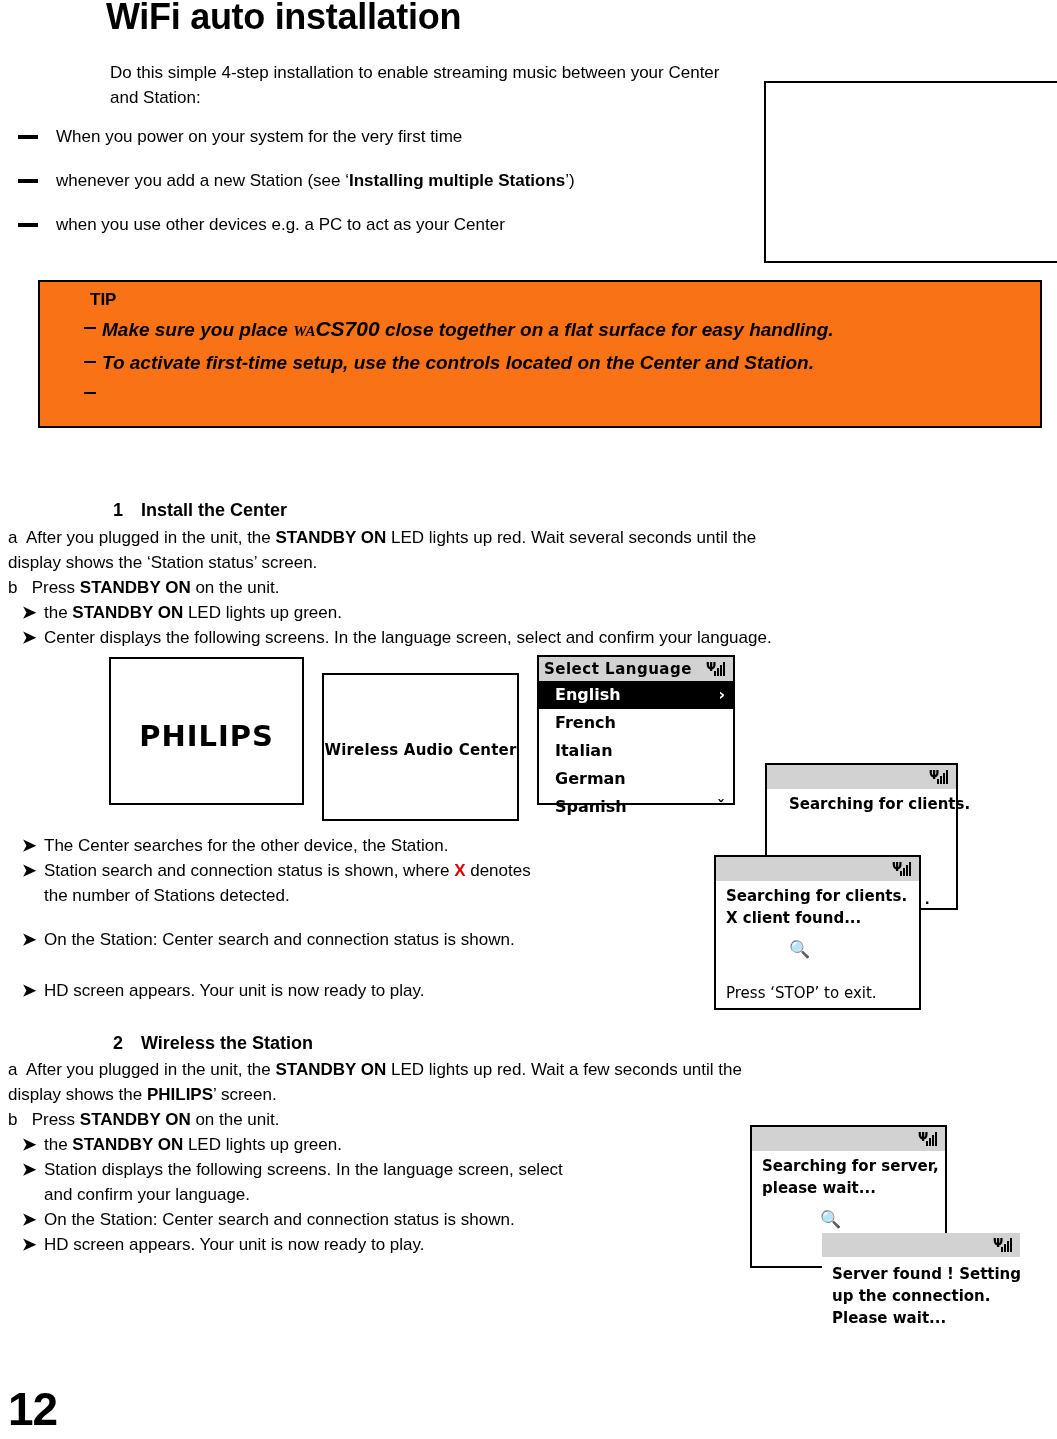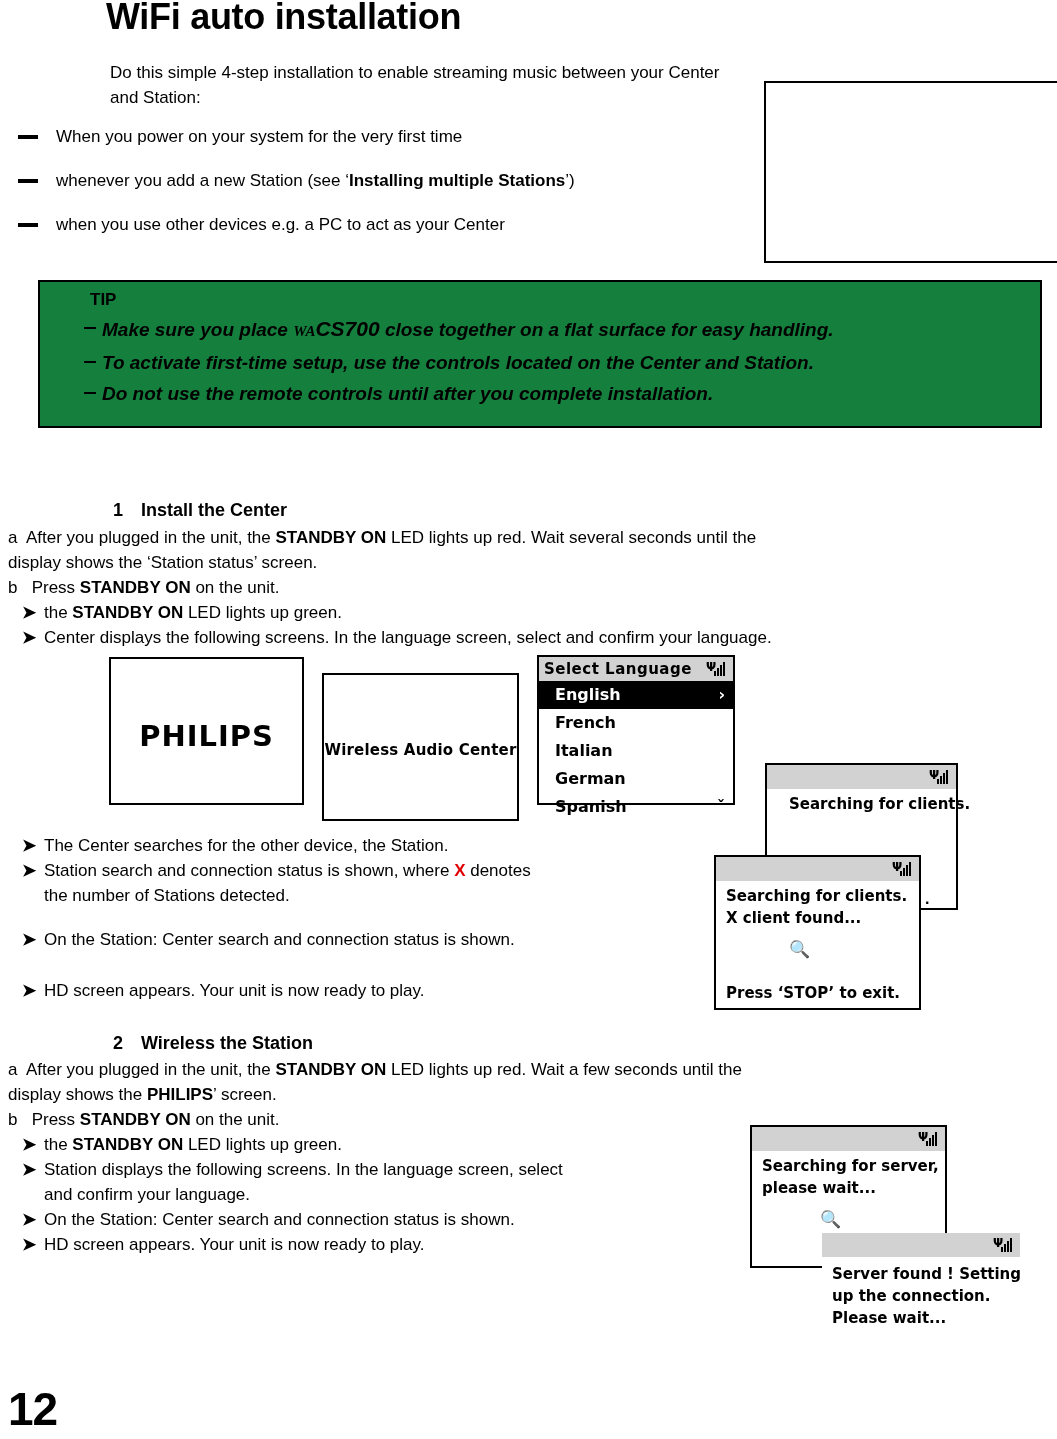--- a/index.html
+++ b/index.html
@@ -74,21 +74,21 @@
     background: #fff;
   }
 
   
   .tip-box {
     position: absolute;
     left: 38px;
     top: 280px;
     width: 1004px;
     height: 148px;
-    background: #15803d;
+    background: #f97316;
     border: 2px solid #000;
     box-sizing: border-box;
   }
   .tip-title {
     position: absolute;
     left: 50px;
     top: 8px;
     font-size: 17px;
     font-weight: bold;
   }
@@ -271,21 +271,21 @@
     text-align: center;
     font-size: 17px;
     padding-right: 46px;
     margin-top: 10px;
   }
   .lcd-foot {
     position: absolute;
     left: 10px;
     bottom: 6px;
     font-size: 15px;
-    font-weight: bold;
+    font-weight: normal;
     white-space: nowrap;
   }
 
   .stray-dot {
     position: absolute;
     font-size: 16px;
     font-weight: bold;
   }
 
   
@@ -328,21 +328,20 @@
     <div class="tip-line">
       <span class="tdash"></span>
       <span>Make sure you place </span><span class="small-wa">WA</span><span class="big-cs">CS700</span><span> close together on a flat surface for easy handling.</span>
     </div>
     <div class="tip-line">
       <span class="tdash"></span>
       <span>To activate first-time setup, use the controls located on the Center and Station.</span>
     </div>
     <div class="tip-line">
       <span class="tdash"></span>
-      <span>Do not use the remote controls until after you complete installation.</span>
     </div>
   </div>
 </div>
 
 <div class="step-head" style="left:113px; top:500px;">
   <span class="num">1</span><span>Install the Center</span>
 </div>
 
 <div class="instr" style="left:8px; top:525px; width:1010px;">
   <div class="ln">

